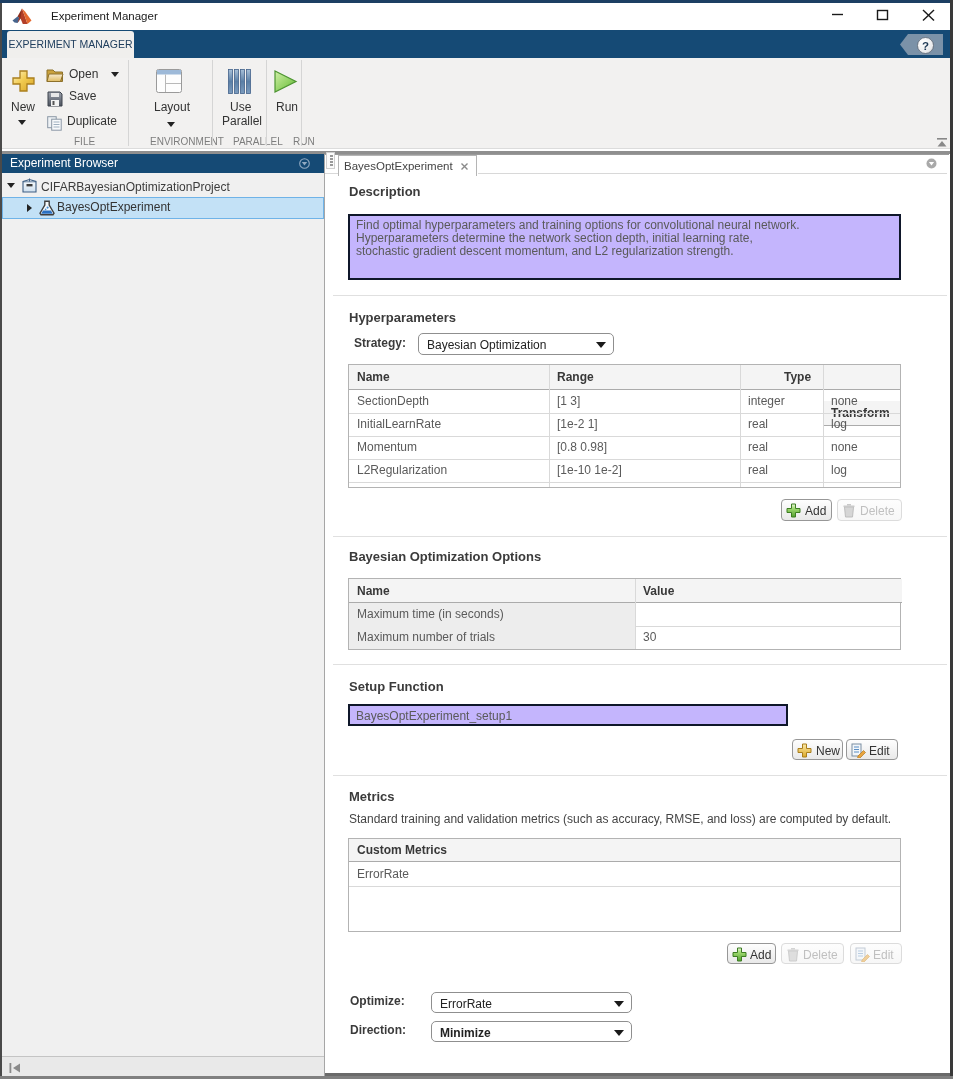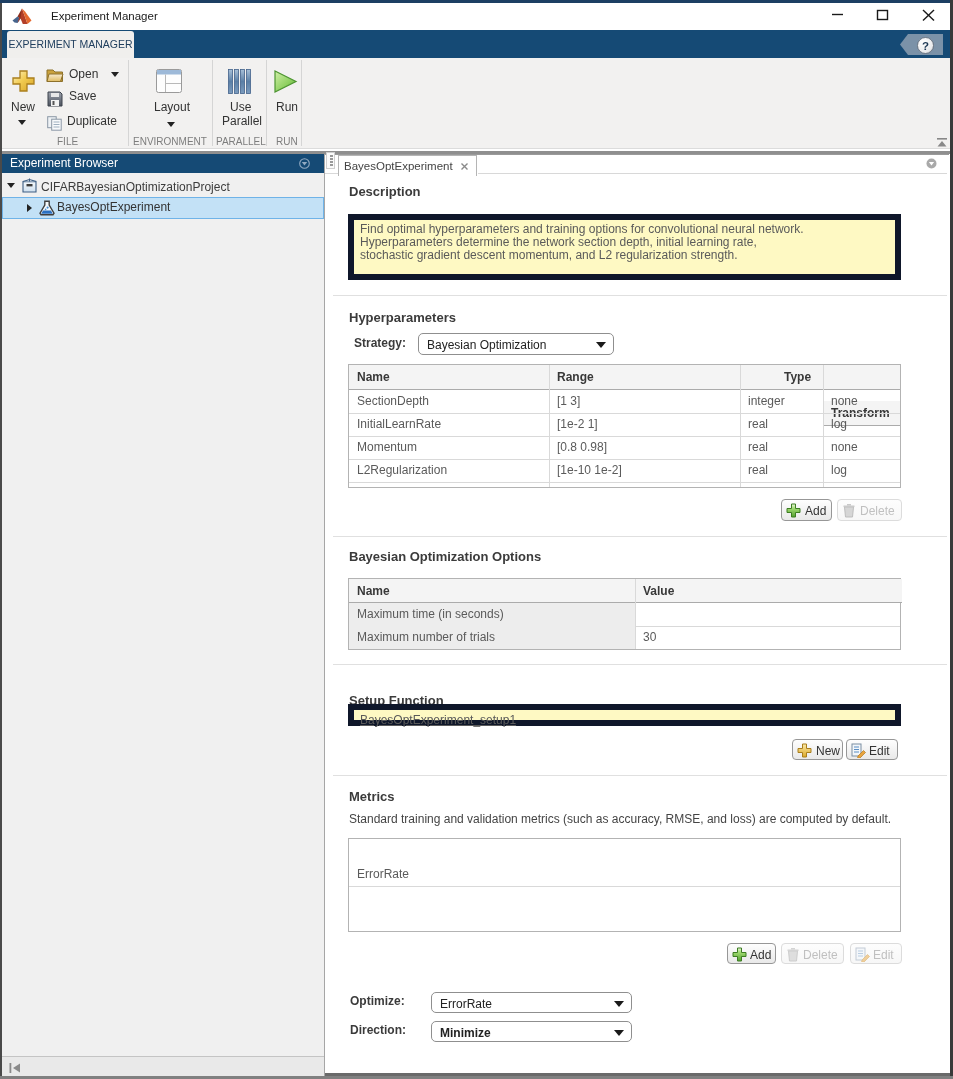--- a/index.html
+++ b/index.html
@@ -8,21 +8,21 @@
 .abs { position:absolute; }
 #win { position:absolute; left:2px; top:3px; width:948px; height:1073px; background:#fff; }
 
 #titlebar { position:absolute; left:0; top:0; width:100%; height:27px; background:#fff; }
 #titletext { position:absolute; left:49px; top:6.5px; font-size:11.5px; color:#1a1a1a; }
 
 #ribbontabs { position:absolute; left:0; top:27px; width:100%; height:28px; background:#154a75; }
 #ribtab { position:absolute; left:5px; top:1px; width:127px; height:27px; background:#f0efed; border-radius:3px 3px 0 0; color:#203f5e; font-size:10.5px; text-align:center; line-height:27px; }
 
 #toolstrip { position:absolute; left:0; top:55px; width:100%; height:91px; background:#f2f1f0; border-bottom:1px solid #dcdcdc; }
-.tslabel { position:absolute; font-size:10px; color:#7d7d7d; top:78px; }
+.tslabel { position:absolute; font-size:10px; color:#7d7d7d; top:78px;margin-left:17px; }
 .tssep { position:absolute; top:2px; height:86px; width:1px; background:#d5d5d5; }
 .tstext { position:absolute; font-size:12px; color:#333; }
 .dnarrow { position:absolute; width:0; height:0; border-left:4.5px solid transparent; border-right:4.5px solid transparent; border-top:5px solid #222; }
 
 #midline { position:absolute; left:0; top:148px; width:100%; height:3px; background:#8f8f8f; }
 
 #lpanel { position:absolute; left:0; top:151px; width:322px; height:922px; background:#f0f0f0; }
 #lphead { position:absolute; left:0; top:0; width:100%; height:19px; background:#154a75; color:#fff; line-height:19px; padding-left:8px; }
 #lpstatus { position:absolute; left:0; top:902px; width:100%; height:20px; background:#e9e9e9; border-top:1px solid #c4c4c4; }
 
@@ -43,21 +43,21 @@
 
 .btn { position:absolute; height:22px; border:1px solid #979797; border-radius:4px; background:linear-gradient(#fefefe,#f1f1f1 60%,#e9e9e9); font-size:12px; color:#333; }
 .btn.dis { border-color:#dcdcdc; color:#c0c0c0; background:linear-gradient(#fdfdfd,#f7f7f7); }
 .btn svg { position:absolute; left:4px; top:3px; }
 .btn span { position:absolute; top:4px; }
 
 .dd { position:absolute; height:22px; border:1px solid #8f8f8f; border-radius:5px; background:#fff; color:#222; }
 .dd span { position:absolute; left:8px; top:4px; }
 .dd .arr { position:absolute; right:7px; top:8px; width:0; height:0; border-left:5.5px solid transparent; border-right:5.5px solid transparent; border-top:6px solid #1a1a1a; }
 
-.inp { position:absolute; border:6px solid #0f172a; background:#fef9c3; color:#5a5a5a; }
+.inp { position:absolute; border:2px solid #0f172a; background:#c4b5fd; color:#5a5a5a; }
 </style>
 </head>
 <body>
 <div id="win">
 
   <div id="titlebar">
     <svg class="abs" style="left:10px; top:4px;" width="20" height="20" viewBox="0 0 20 20">
       <polygon points="0.5,13.5 5.5,9.5 8.5,11.5 5.5,16 2.5,15.5" fill="#46648c"></polygon>
       <polygon points="5.5,16 10,1.5 15.5,17 10.8,17 8.5,11.5" fill="#b33f28"></polygon>
       <polygon points="10,1.5 15.5,17 19.5,13.5 13,4.5" fill="#e4692f"></polygon>
@@ -322,22 +322,22 @@
     <div class="tbl" style="left:23px; top:424px; width:553px; height:72px;">
       <div class="cell hrow" style="left:0; top:0; width:100%; height:24px; line-height:24px;">Name</div>
       <div class="cell hrow" style="left:286px; top:0; width:267px; height:24px; line-height:24px;">Value</div>
       <div class="cell gtext" style="left:0; top:24px; width:286px; height:23px; line-height:23px; background:#ededed;">Maximum time (in seconds)</div>
       <div class="rline" style="top:47px;"></div>
       <div class="cell gtext" style="left:0; top:47px; width:286px; height:23px; line-height:23px; background:#ededed;">Maximum number of trials</div>
       <div class="cell gtext" style="left:286px; top:47px; width:267px; height:23px; line-height:23px;">30</div>
       <div class="vline" style="left:286px;"></div>
     </div>
     <div class="hsep" style="top:510px;"></div>
-    <div class="sectitle" style="left:24px; top:525px;margin-top:14px;">Setup Function</div>
-    <div class="inp" style="left:23px; top:550px; width:553px; height:22px; padding:3px 6px;text-decoration:underline;">BayesOptExperiment_setup1</div>
+    <div class="sectitle" style="left:24px; top:525px;">Setup Function</div>
+    <div class="inp" style="left:23px; top:550px; width:440px; height:22px; padding:3px 6px;">BayesOptExperiment_setup1</div>
     <div class="btn" style="left:467px; top:585px; width:51px; height:21px;">
       <svg width="15" height="15" viewBox="0 0 15 15">
           <defs>
             <linearGradient id="gp2" x1="0" y1="0" x2="0" y2="1">
               <stop offset="0" stop-color="#fbe9a8"></stop>
               <stop offset="1" stop-color="#dca928"></stop>
             </linearGradient>
           </defs>
           <path d="M5.5 1h4v4.5H14v4H9.5V14h-4V9.5H1v-4h4.5z" fill="url(#gp2)" stroke="#a97e1c"></path>
         </svg>
@@ -351,20 +351,21 @@
           <line x1="3" y1="9" x2="8" y2="9" stroke="#5b8ec4"></line>
           <path d="M7 13 L12.5 7.5 L14.5 9.5 L9 15 L6.5 15.5 Z" fill="#e8a33d" stroke="#b07820" stroke-width="0.7"></path>
         </svg>
       <span style="left:22px;">Edit</span>
     </div>
     <div class="hsep" style="top:621px;"></div>
     <div class="sectitle" style="left:24px; top:635px;">Metrics</div>
     <div class="abs" style="left:24px; top:658px; color:#444;">Standard training and validation metrics (such as accuracy, RMSE, and loss) are computed by default.</div>
 
     <div class="tbl" style="left:23px; top:684px; width:553px; height:94px;">
+      <div class="cell hrow" style="left:0; top:0; width:100%; height:23px; line-height:23px;">Custom Metrics</div>
       <div class="cell gtext" style="left:0; top:23px; width:100%; height:24px; line-height:24px;">ErrorRate</div>
       <div class="rline" style="top:47px;"></div>
     </div>
     <div class="btn" style="left:402px; top:789px; width:49px; height:21px;">
       <svg width="15" height="15" viewBox="0 0 15 15">
           <path d="M5.5 1h4v4.5H14v4H9.5V14h-4V9.5H1v-4h4.5z" fill="url(#gp)" stroke="#3c7d22"></path>
         </svg>
       <span style="left:22px;">Add</span>
     </div>
     <div class="btn dis" style="left:456px; top:789px; width:63px; height:21px;">

